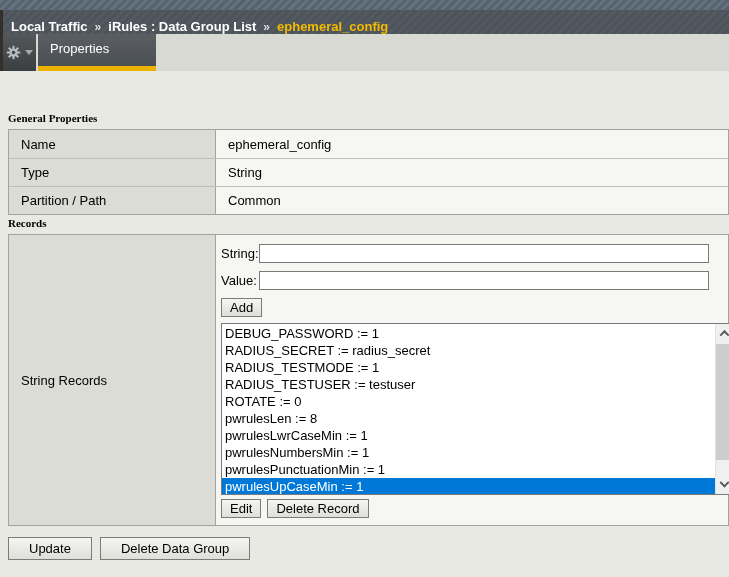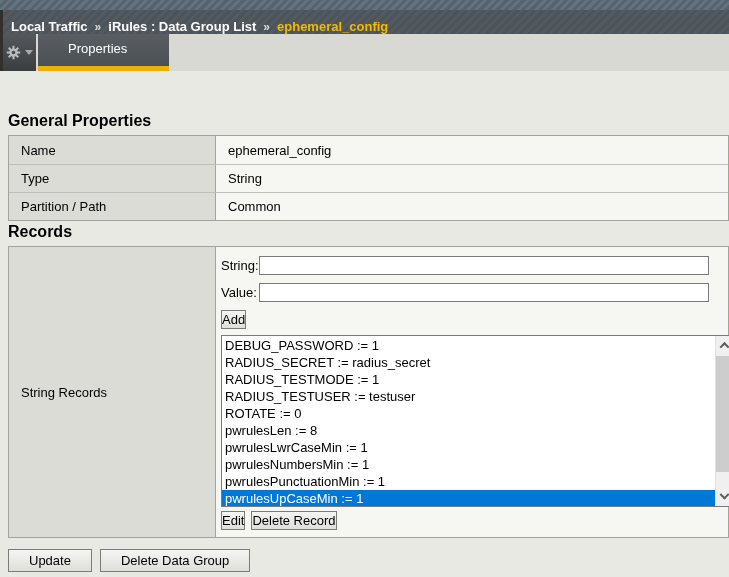--- a/index.html
+++ b/index.html
@@ -42,31 +42,31 @@
     gap:4px; cursor:pointer;
     border-right:2px solid #d9d9d3;
   }
   .caret-down {
     width:0; height:0;
     border-left:4px solid transparent;
     border-right:4px solid transparent;
     border-top:5px solid #a7abae;
   }
   .tab {
-    width:131px;
+    width:118px;
     background:linear-gradient(#5a5e62,#4b5054);
     color:#fff;
-    padding:7px 0 0 30px;
+    padding:7px 0 0 12px;
     border-bottom:5px solid #edb100;
     cursor:pointer;
   }
 
   
   .content { padding-left:8px; }
-  .section-title { font-weight:bold; font-size:16px; margin:41px 0 5px 0; }
+  .section-title { font-weight:bold; font-size:11px; margin:41px 0 5px 0;font-family:Liberation Serif, serif; }
   .section-title.records-title { margin-top:2px; }
 
   .ptable { border:1px solid #a3a39d; background:#f6f6f3; }
   .prow { display:flex; border-top:1px solid #bfbfb9; min-height:28px; }
   .prow:first-child { border-top:none; }
   .pcell-label {
     width:207px; flex:0 0 207px;
     background:#dcdcd6;
     border-right:1px solid #a3a39d;
     display:flex; align-items:center;
@@ -97,21 +97,21 @@
     font-size:13px;
     padding:0 3px;
     outline:none;
   }
   .btn {
     display:inline-block;
     border:1px solid #7c7c76;
     background:linear-gradient(#f5f5f3,#dededa);
     font-family:"Liberation Sans", sans-serif;
     font-size:13px; color:#000;
-    padding:1px 0;
+    padding:1px 8px;
     cursor:pointer;
   }
   .btn-row { margin-top:4px; display:flex; gap:6px; }
 
   
   .listbox {
     position:relative;
     width:512px; height:172px;
     border:1px solid #7a7a7a;
     background:#fff;

